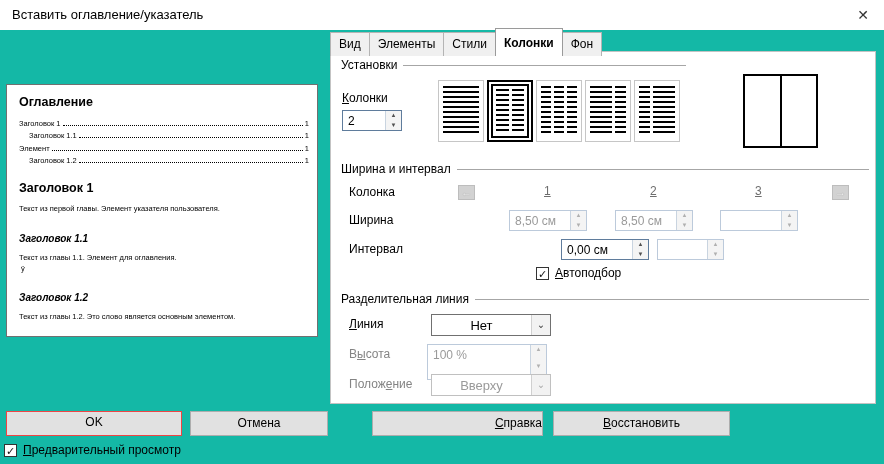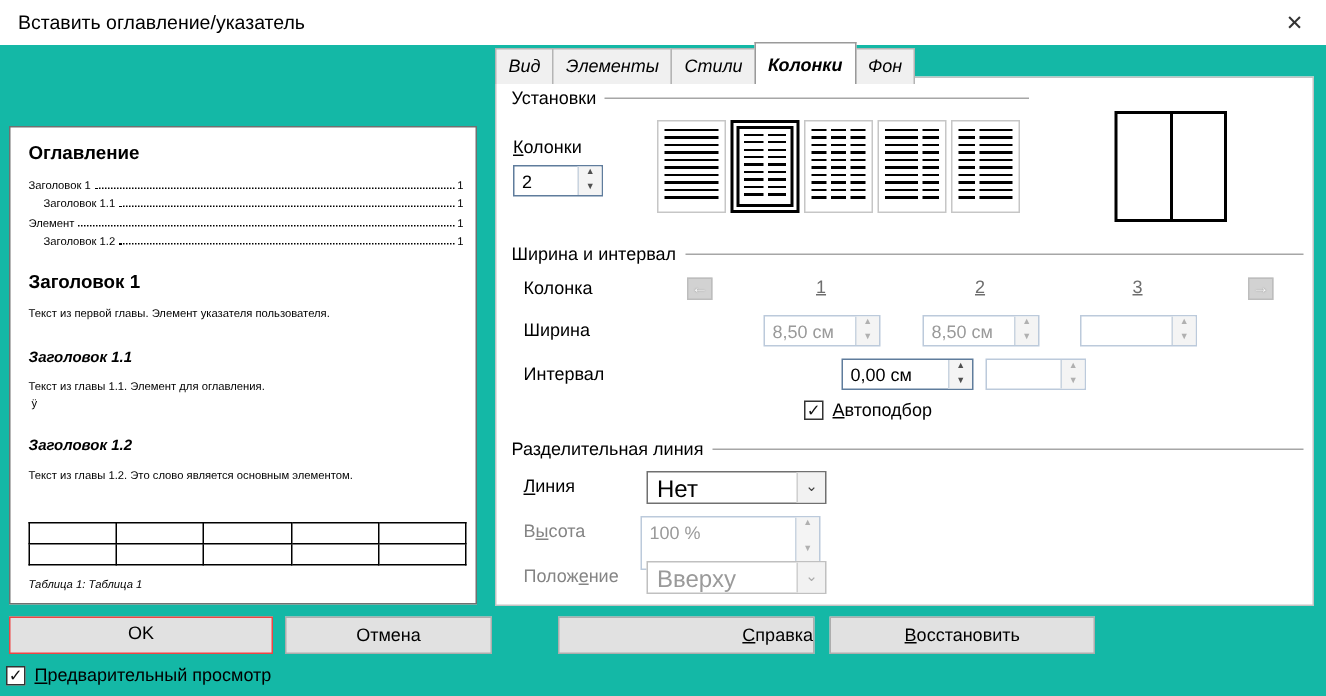--- a/index.html
+++ b/index.html
@@ -7,39 +7,39 @@
   body { font-family:"Liberation Sans", sans-serif; font-size:12px; color:#000; }
   .dialog { position:relative; width:884px; height:464px; background:#14b8a6; overflow:hidden; }
 
   
   .titlebar { position:absolute; left:0; top:0; width:884px; height:30px; background:#ffffff; }
   .title { position:absolute; left:12px; top:7px; font-size:13px; color:#000; }
   .close-btn { position:absolute; right:10px; top:4px; width:22px; height:22px; text-align:center;
                line-height:22px; font-size:14px; color:#333; cursor:default; }
 
   
-  .preview-panel { position:absolute; left:6px; top:84px; width:312px; height:319px;
+  .preview-panel { position:absolute; left:6px; top:84px; width:312px; height:253px;
                    background:#fff; border:1px solid #707070; overflow:hidden; }
   .pv-toc-title { margin:10px 0 6px 12px; font-size:12.5px; font-weight:bold; }
   .pv-toc { margin:0 8px 0 12px; }
   .pv-toc-row { display:flex; align-items:flex-end; font-size:7.5px; height:12.5px; }
   .pv-toc-row .lead { flex:1; border-bottom:1px dotted #000; margin:0 2px 2px 2px; }
   .pv-ind1 { padding-left:10px; }
   .pv-h1 { margin:16px 0 0 12px; font-size:12.5px; font-weight:bold; }
   .pv-body { margin:9px 12px 0 12px; font-size:7.5px; line-height:10px; }
   .pv-h2 { margin:19px 0 0 12px; font-size:10px; font-weight:bold; font-style:italic; }
   .pv-ychar { margin:1px 0 0 14px; font-size:7.5px; }
   .pv-table { margin:26px 12px 0 12px; border-collapse:collapse; width:292px; }
   .pv-table td { border:1px solid #000; height:14px; }
   .pv-caption { margin:8px 0 0 12px; font-size:7.5px; font-style:italic; }
 
   
   .tabs { position:absolute; left:330px; top:28px; display:flex; align-items:flex-end; z-index:3; }
   .tab { padding:4px 8px 5px 8px; border:1px solid #b4b4b4; border-bottom:none; background:#f0f0f0;
-         margin-right:-1px; font-size:12px; cursor:default;font-style:italic; }
+         margin-right:-1px; font-size:12px; cursor:default; }
   .tab.active { background:#fff; font-weight:bold; padding-top:7px; padding-bottom:6px;
                 border-color:#9a9a9a; position:relative; z-index:4; }
 
   
   .content { position:absolute; left:330px; top:51px; width:546px; height:353px;
              background:#fff; border:1px solid #c3c3c3; z-index:2; }
 
   .group-head { position:absolute; display:flex; align-items:center; }
   .group-head .rule { flex:1; border-top:1px solid #a6a6a6; margin-left:6px; }
 
@@ -51,21 +51,21 @@
   .spin { position:absolute; display:flex; background:#fff; border:1px solid #5f7c9c; height:21px; }
   .spin .val { flex:1; padding:3px 5px 0 5px; font-size:12px; white-space:nowrap; overflow:hidden; }
   .spin .btns { width:16px; border-left:1px solid #c9d4e0; display:flex; flex-direction:column; background:#f4f4f4; }
   .spin .btns span { flex:1; font-size:6px; line-height:9px; text-align:center; color:#505050; }
   .spin.disabled { border-color:#bccadb; }
   .spin.disabled .val { color:#9a9a9a; }
   .spin.disabled .btns span { color:#b0b0b0; }
 
   
   .drop { position:absolute; display:flex; background:#fff; border:1px solid #707070; height:22px; }
-  .drop .val { flex:1; padding:3px 6px 0 6px; font-size:16px; }
+  .drop .val { flex:1; padding:3px 6px 0 6px; font-size:13px;text-align:center; }
   .drop .arrow { width:19px; text-align:center; line-height:20px; color:#404040; background:#f2f2f2;
                  border-left:1px solid #d0d0d0; font-size:10px; }
   .drop.disabled { border-color:#c0c0c0; }
   .drop.disabled .val { color:#9a9a9a; }
   .drop.disabled .arrow { color:#aaa; }
 
   
   .presets { position:absolute; left:107px; top:28px; display:flex; gap:3px; }
   .preset { width:46px; height:62px; background:#fff; border:1px solid #c6c6c6; padding:5px 4px; }
   .preset .cols { display:flex; gap:3px; height:100%; }

